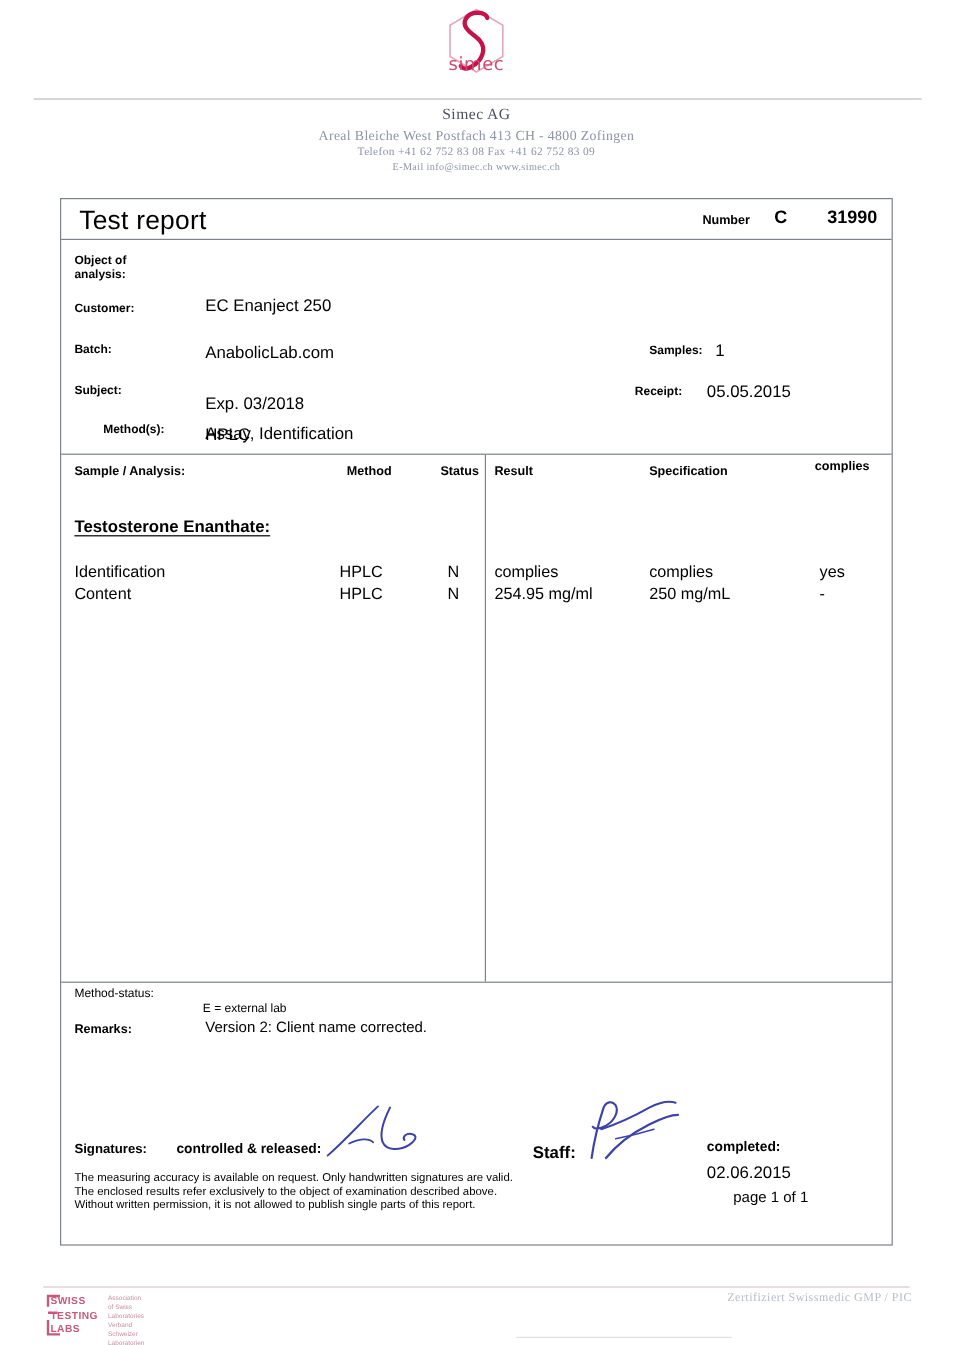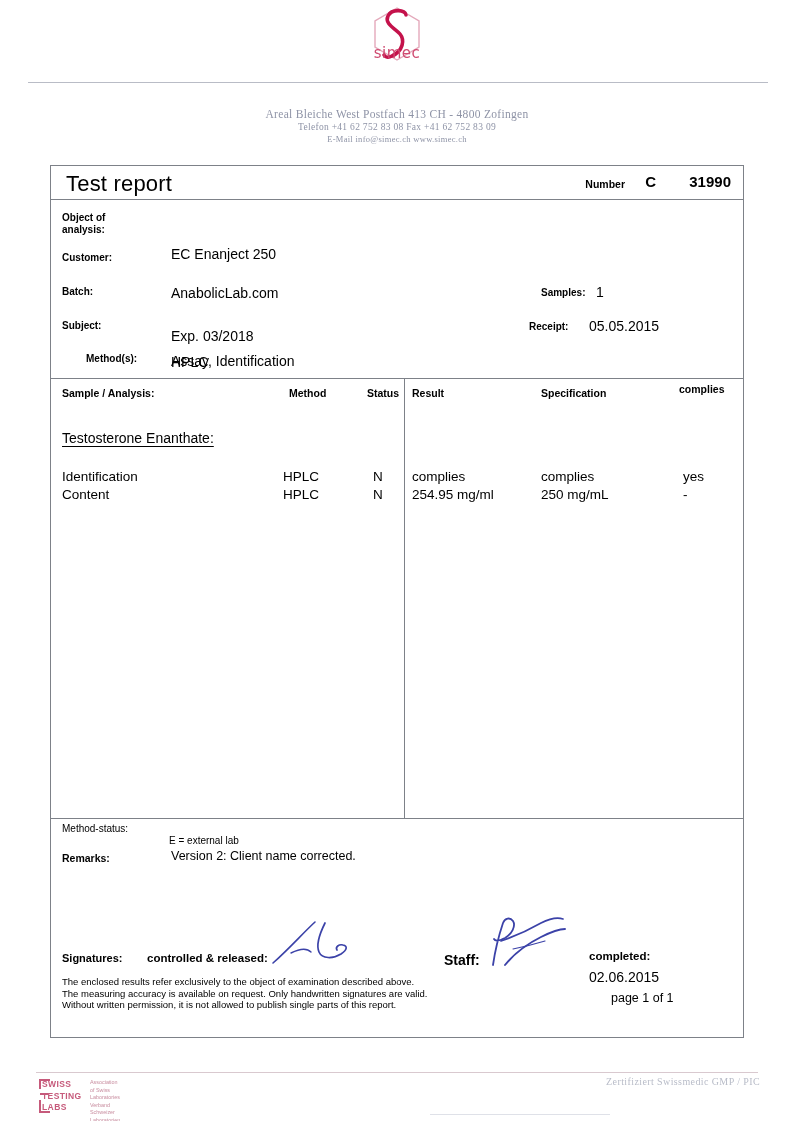--- a/index.html
+++ b/index.html
@@ -183,21 +183,21 @@
   .th-method { left: 238px; }
   .th-status { left: 316px; }
   .th-result { left: 361px; }
   .th-spec   { left: 490px; }
   .th-complies { left: 628px; top: 4px; }
 
   .group-head {
     position: absolute;
     left: 11px; top: 51px;
     font-size: 14px;
-    font-weight: normal;
+    font-weight: bold;
     text-decoration: underline;
     text-underline-offset: 3px;
   }
 
   .row { position: absolute; font-size: 13.5px; }
   .row-name   { left: 11px; }
   .row-method { left: 232px; }
   .row-status { left: 322px; }
   .row-result { left: 361px; }
   .row-spec   { left: 490px; }
@@ -357,20 +357,21 @@
       </svg>
       <svg class="s-glyph" viewBox="0 0 62 56">
         <path d="M40 9 C40 4 26 2 22 10 C18 18 30 23 34 28 C39 34 37 45 26 50 C22 52 19 51 18 49" fill="none" stroke="#c4124b" stroke-width="3.6" stroke-linecap="round"></path>
       </svg>
       <span class="logo-word">simec</span>
     </span>
   </div>
 
   <div class="head-rule"></div>
 
+  <div class="company">Simec AG</div>
   <div class="addr addr1">Areal Bleiche West  Postfach 413  CH - 4800 Zofingen</div>
   <div class="addr addr2">Telefon +41 62 752 83 08   Fax +41 62 752 83 09</div>
   <div class="addr addr3">E-Mail info@simec.ch   www.simec.ch</div>
 </div>
 
 <div class="report">
 
   <div class="title-bar">
     <span class="title-text">Test report</span>
     <span class="number-label">Number</span>
@@ -451,22 +452,22 @@
       <path d="M30 34 C40 32 52 29 62 26" stroke="#3b42a8" stroke-width="1.2" fill="none" stroke-linecap="round"></path>
     </svg>
 
     <div class="sig-row">
       <span class="sig-label">Signatures:</span>
       <span class="sig-released">controlled &amp; released:</span>
       <span class="sig-staff">Staff:</span>
     </div>
 
     <div class="disclaimer">
+      <div>The measuring accuracy is available on request. Only handwritten signatures are valid.</div>
       <div>The enclosed results refer exclusively to the object of examination described above.</div>
-      <div>The measuring accuracy is available on request. Only handwritten signatures are valid.</div>
       <div>Without written permission, it is not allowed to publish single parts of this report.</div>
     </div>
 
     <span class="completed-label">completed:</span>
     <span class="completed-date">02.06.2015</span>
     <span class="page-num">page 1 of 1</span>
   </div>
 </div>
 
 <div class="footer-rule"></div>

